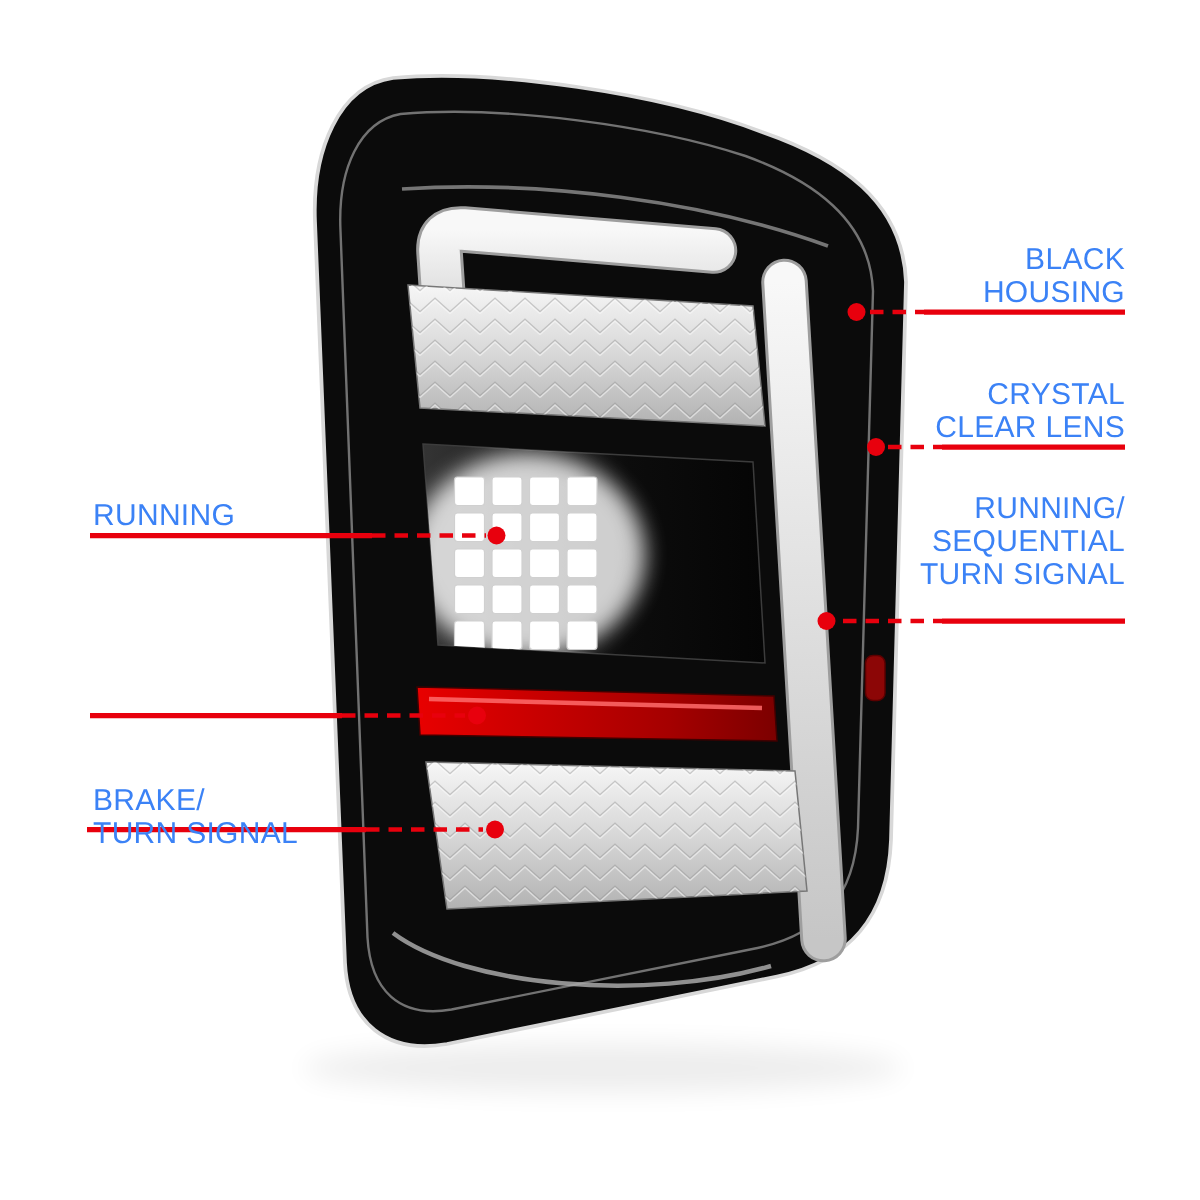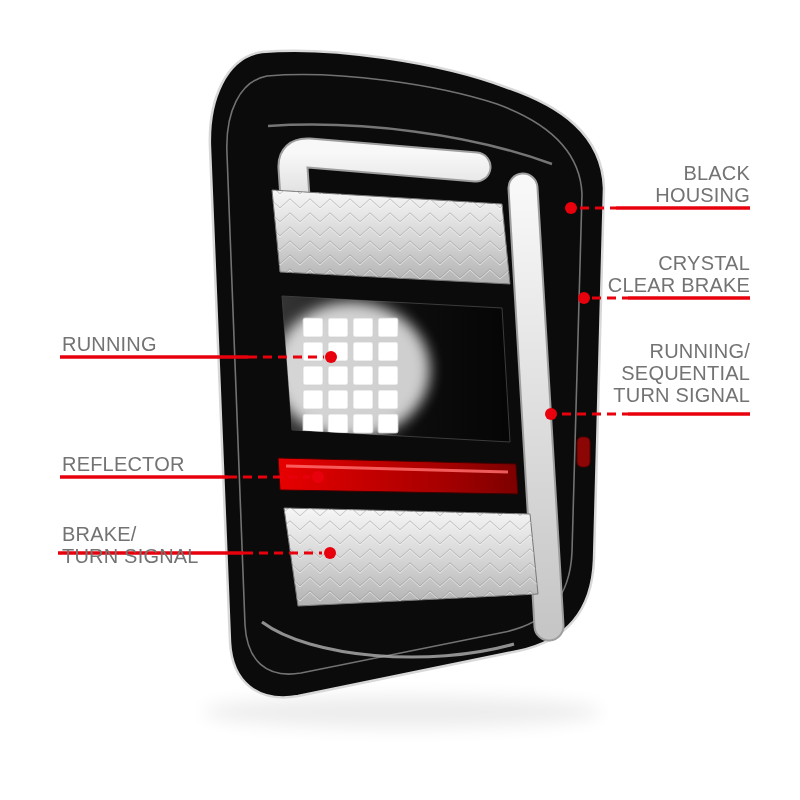--- a/index.html
+++ b/index.html
@@ -3,21 +3,21 @@
 <meta charset="utf-8">
 <style>
   html,body{margin:0;padding:0;background:#ffffff;}
   .stage{
     position:relative;width:800px;height:800px;background:#ffffff;
     font-family:"Liberation Sans",sans-serif;overflow:hidden;
   }
   .lamp-svg{position:absolute;left:0;top:0;}
   .callout-label{
     position:absolute;font-size:20px;line-height:22px;font-weight:500;
-    color:#737373;white-space:pre-line;letter-spacing:.2px;
+    color:#3b82f6;white-space:pre-line;letter-spacing:.2px;
   }
   .callout-label.right{text-align:right;}
   .lead{stroke:#e8000d;stroke-width:3.5;}
   .lead-dash{stroke:#e8000d;stroke-width:3;stroke-dasharray:9 6;fill:none;}
   .lead-dot{fill:#e8000d;}
 </style>
 </head>
 <body>
 
 <div class="stage">
@@ -144,25 +144,24 @@
       <circle class="lead-dot" cx="584" cy="298" r="6"></circle>
     </g>
     <g>
       <line class="lead" x1="628" y1="414" x2="750" y2="414"></line>
       <line class="lead-dash" x1="562" y1="414" x2="628" y2="414"></line>
       <circle class="lead-dot" cx="551" cy="414" r="6"></circle>
     </g>
   </svg>
 
   <div class="callout-label" style="left:62px;top:333px">RUNNING</div>
-  <div class="callout-label" style="left:62px;top:453px">REFLECTOR</div>
   <div class="callout-label" style="left:62px;top:523px">BRAKE/
 TURN SIGNAL</div>
 
   <div class="callout-label right" style="right:50px;top:162px">BLACK
 HOUSING</div>
   <div class="callout-label right" style="right:50px;top:252px">CRYSTAL
-CLEAR BRAKE</div>
-  <div class="callout-label right" style="right:50px;top:340px">RUNNING/
+CLEAR LENS</div>
+  <div class="callout-label right" style="right:50px;top:328px">RUNNING/
 SEQUENTIAL
 TURN SIGNAL</div>
 
 </div>
 
 </body></html>

